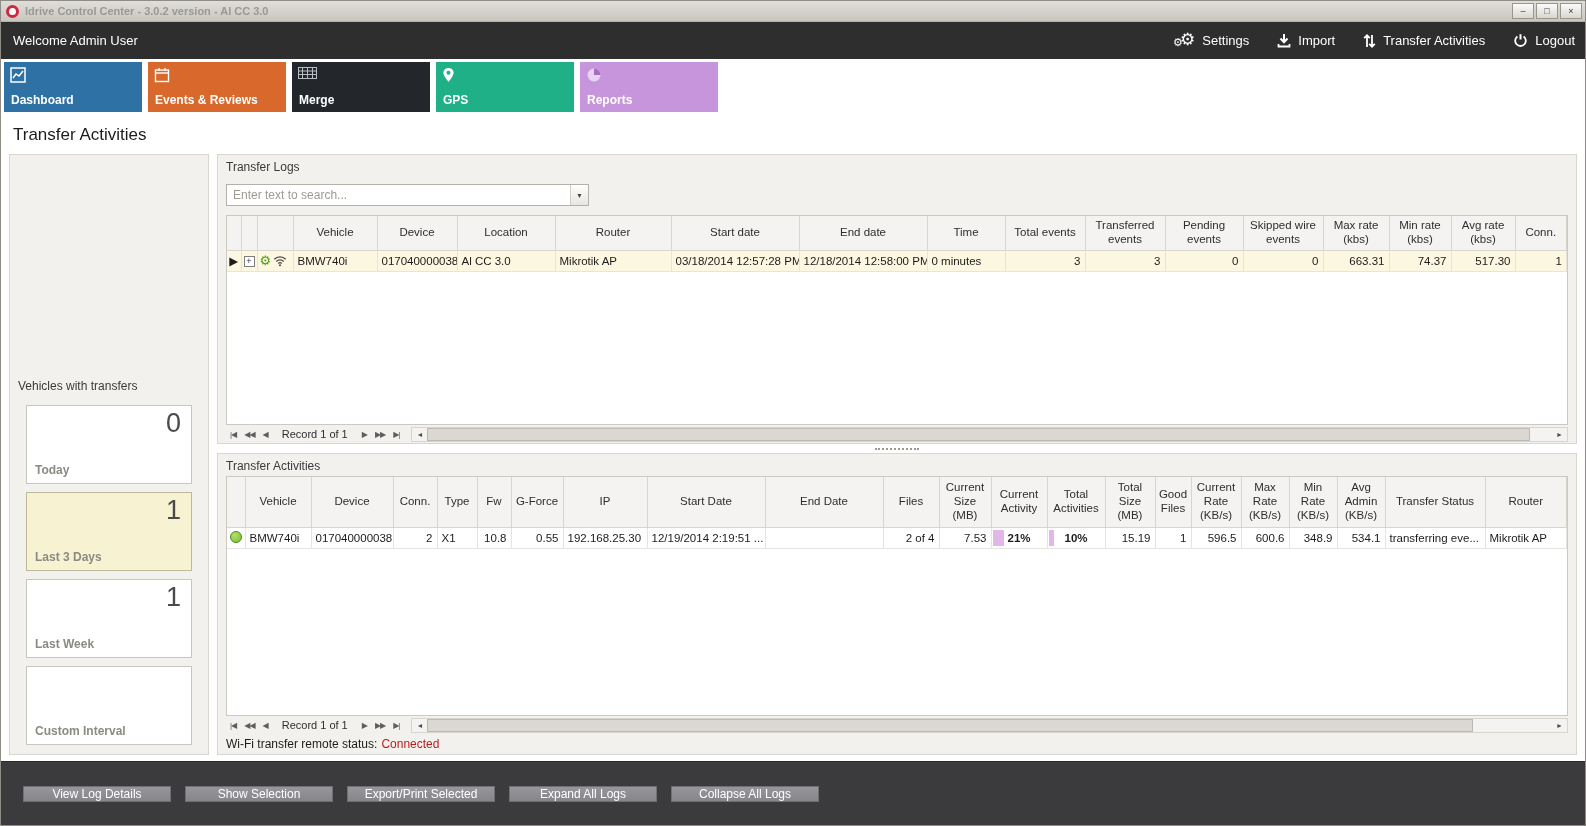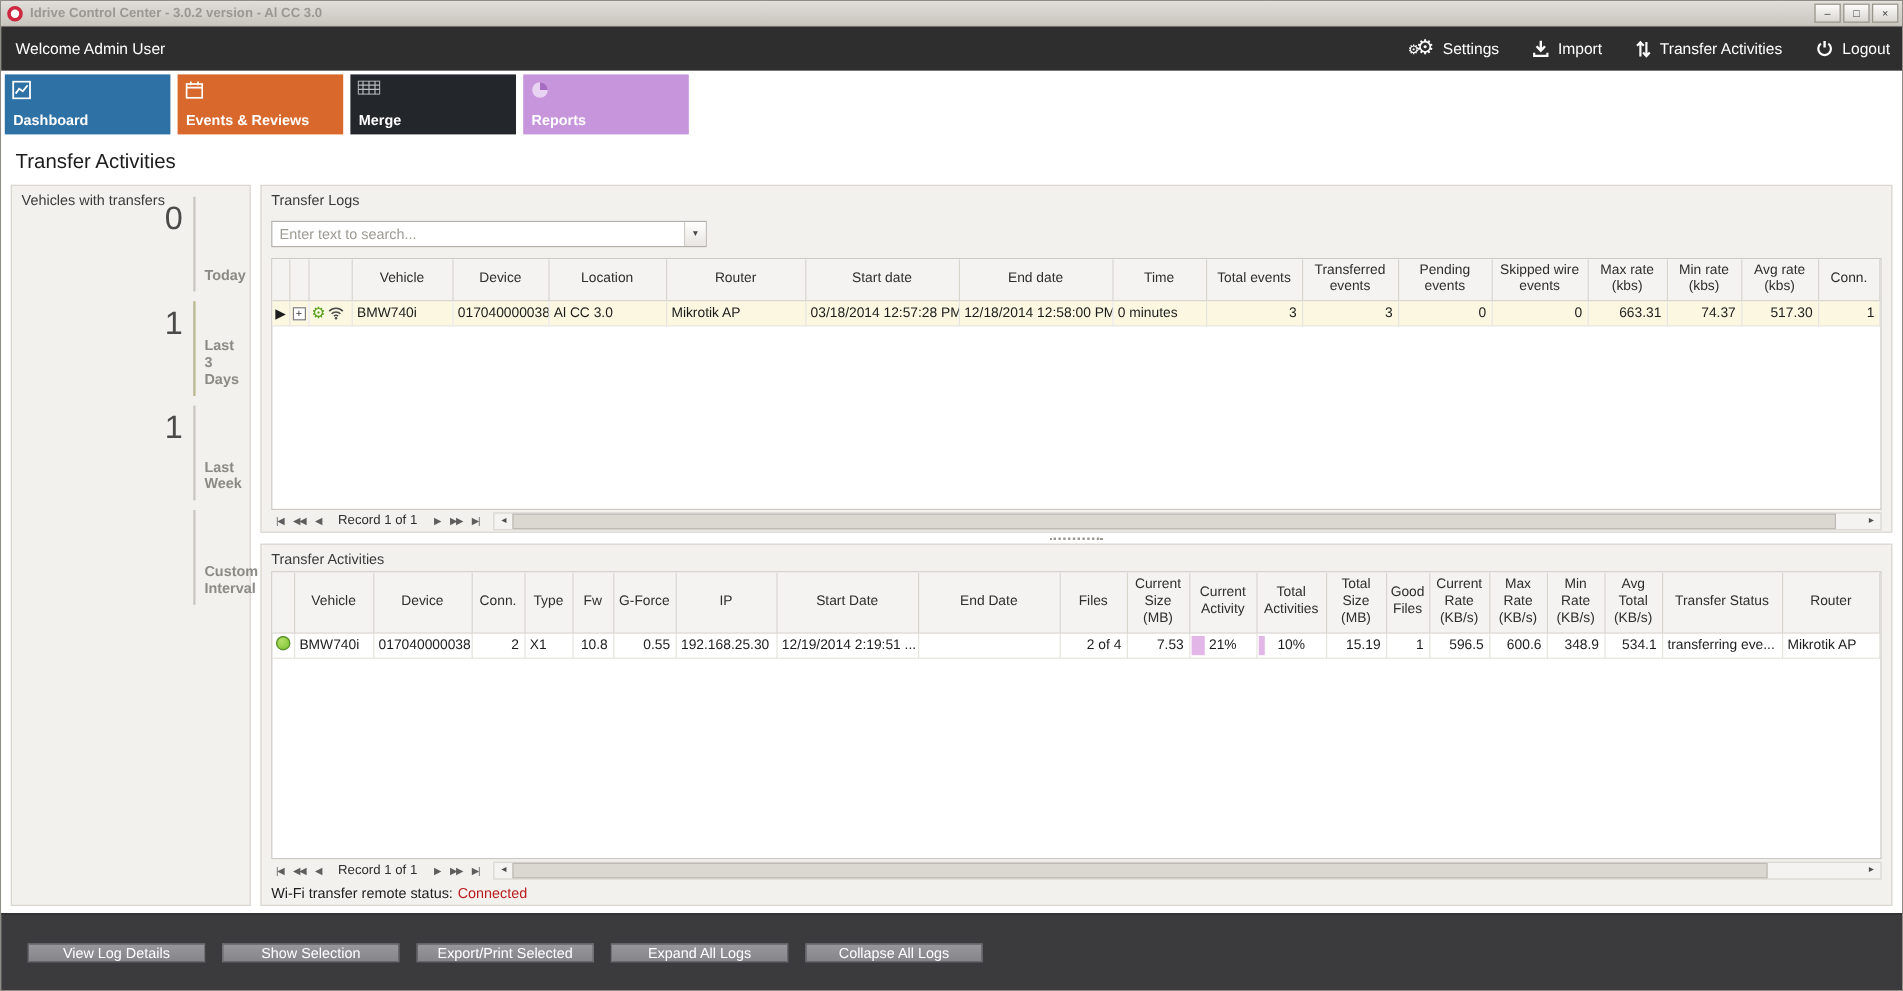--- a/index.html
+++ b/index.html
@@ -30,21 +30,21 @@
   .tile-icon { position:absolute; left:6px; top:5px; }
 
   .page-title { font-size:17px; color:#1c1c1c; padding:10px 12px 9px; background:#fff; flex:0 0 auto; }
 
   
   .content { flex:1 1 auto; display:flex; padding:0 8px 6px; gap:8px; background:#fff; min-height:0; }
   .panel { background:#f2f1ee; border:1px solid #d9d6d0; }
   .panel-caption { font-size:12px; color:#3a3a3a; padding:5px 8px 3px; }
 
   
-  .sidebar { width:200px; flex:0 0 200px; display:flex; flex-direction:row; }
+  .sidebar { width:200px; flex:0 0 200px; display:flex; flex-direction:column;justify-content:flex-end; }
   .cards { padding:9px 16px; display:flex; flex-direction:column; gap:8px; }
   .card { background:#fff; border:1px solid #c9c6c0; height:79px; position:relative; cursor:pointer; }
   .card.selected { background:#f6f2d2; border-color:#bdba9c; }
   .card-value { position:absolute; top:2px; right:10px; font-size:27px; color:#4a4a48; }
   .card-label { position:absolute; left:8px; bottom:6px; font-weight:bold; color:#8b8a83; font-size:12px; }
 
   .main { flex:1 1 auto; display:flex; flex-direction:column; min-width:0; }
   .logs-panel { height:290px; flex:0 0 290px; display:flex; flex-direction:column; min-width:0; }
   .acts-panel { flex:1 1 auto; display:flex; flex-direction:column; min-width:0; min-height:0; }
 
@@ -64,21 +64,21 @@
   .acts-grid th { height:50px; }
   tr.row-selected td { background:#fbf7e0; }
   .indicator-cell { text-align:center; color:#3f3f3f; font-size:7px; padding:0 !important; }
   .expand-box { display:inline-block; width:11px; height:11px; border:1px solid #7f7f7f; background:#fff; font-size:9px; line-height:9px; text-align:center; color:#333; cursor:pointer; }
   .icons-cell { padding:0 2px !important; }
   .gear-cell-icon { color:#55a017; font-size:13px; vertical-align:middle; }
   .wifi-cell-icon { vertical-align:middle; margin-left:2px; }
   .status-dot { display:inline-block; width:12px; height:12px; border-radius:50%; background:radial-gradient(circle at 35% 30%, #b5e06a, #7bbf31); border:1px solid #4f8a1d; }
 
   
-  .progress-cell { position:relative; padding:0 !important; }
+  .progress-cell { position:relative; padding:0 !important;font-weight:bold; }
   .progress-fill { position:absolute; left:1px; top:2px; bottom:2px; background:#e2b7e8; }
   .progress-text { position:relative; display:block; text-align:center; }
 
   
   .pager { height:18px; flex:0 0 18px; display:flex; align-items:center; padding:1px 8px; font-size:11px; color:#2e2e2e; }
   .pager-btn { color:#5e5e5e; font-size:8px; padding:0 4px; letter-spacing:-1px; cursor:pointer; white-space:nowrap; }
   .pager-label { margin:0 10px; white-space:nowrap; }
   .hscroll { flex:1; display:flex; align-items:center; height:15px; border:1px solid #d8d5cf; background:#f4f3f1; margin-left:8px; min-width:0; }
   .hscroll .arrow { width:15px; flex:0 0 15px; text-align:center; font-size:7px; color:#4e4e4e; cursor:pointer; }
   .hscroll .track { flex:1; height:100%; position:relative; }
@@ -167,20 +167,27 @@
     <div class="tile" style="background: rgb(35, 39, 44);">
       <span class="tile-icon"><svg width="19" height="12" viewBox="0 0 19 12">
             <rect x="0.5" y="0.5" width="18" height="11" fill="none" stroke="#b9bdc2"></rect>
             <line x1="0.5" y1="4" x2="18.5" y2="4" stroke="#b9bdc2"></line>
             <line x1="0.5" y1="7.5" x2="18.5" y2="7.5" stroke="#b9bdc2"></line>
             <line x1="4.5" y1="0.5" x2="4.5" y2="11.5" stroke="#b9bdc2"></line>
             <line x1="9.5" y1="0.5" x2="9.5" y2="11.5" stroke="#b9bdc2"></line>
             <line x1="14.5" y1="0.5" x2="14.5" y2="11.5" stroke="#b9bdc2"></line>
           </svg></span>
       <span class="tile-label">Merge</span>
+    </div>
+    <div class="tile" style="background: rgb(31, 176, 136);">
+      <span class="tile-icon"><svg width="13" height="16" viewBox="0 0 14 17">
+            <path d="M7 1 C3.7 1 1.5 3.4 1.5 6.2 C1.5 9.5 7 16 7 16 C7 16 12.5 9.5 12.5 6.2 C12.5 3.4 10.3 1 7 1 Z" fill="#fff"></path>
+            <circle cx="7" cy="6" r="2.2" fill="#1fb088"></circle>
+          </svg></span>
+      <span class="tile-label">GPS</span>
     </div>
     <div class="tile" style="background: rgb(199, 149, 220);">
       <span class="tile-icon"><svg width="16" height="16" viewBox="0 0 16 16">
             <circle cx="8" cy="8" r="6.5" fill="#e8d4f2"></circle>
             <path d="M8 8 L8 1.5 A6.5 6.5 0 0 1 14.5 8 Z" fill="#a76cc4"></path>
           </svg></span>
       <span class="tile-label">Reports</span>
     </div>
   </div>
 
@@ -355,21 +362,21 @@
               <th>End Date</th>
               <th>Files</th>
               <th>Current Size (MB)</th>
               <th>Current Activity</th>
               <th>Total Activities</th>
               <th>Total Size (MB)</th>
               <th>Good Files</th>
               <th>Current Rate (KB/s)</th>
               <th>Max Rate (KB/s)</th>
               <th>Min Rate (KB/s)</th>
-              <th>Avg Total (KB/s)</th>
+              <th>Avg Admin (KB/s)</th>
               <th>Transfer Status</th>
               <th>Router</th>
             </tr>
             <tr>
               <td class="indicator-cell"><span class="status-dot"></span></td>
               <td>BMW740i</td>
               <td>017040000038</td>
               <td class="num">2</td>
               <td>X1</td>
               <td class="num">10.8</td>

